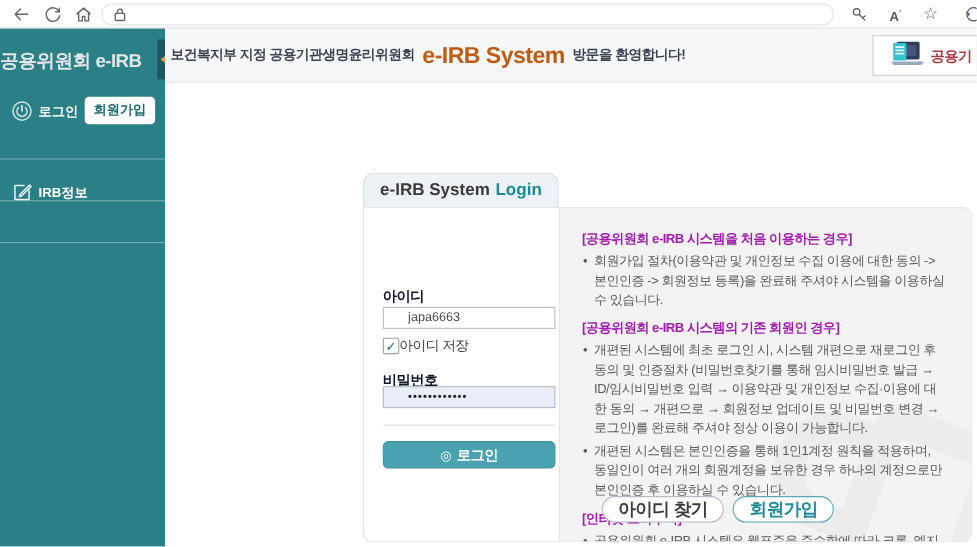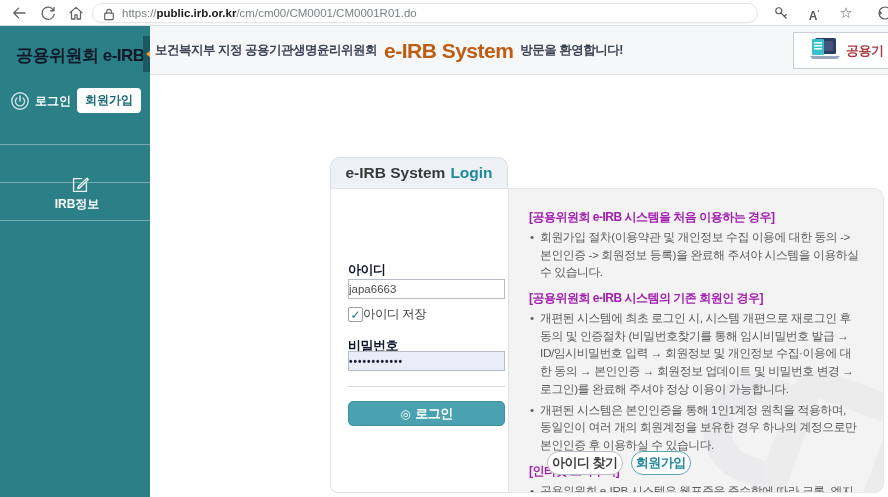--- a/index.html
+++ b/index.html
@@ -22,30 +22,30 @@
   .right-ic { position:absolute; top:4px; width:18px; height:18px; color:#55595f; text-align:center; }
   .right-ic svg { width:100%; height:100%; stroke:#55595f; fill:none; stroke-width:1.5; stroke-linecap:round; }
   .star-glyph { font-size:15px; line-height:18px; color:#55595f; }
   .readaloud { font-size:12px; font-weight:bold; line-height:18px; color:#55595f; }
   .readaloud sup { font-size:7px; }
   .edge-partial { position:absolute; left:876px; top:4px; width:18px; height:18px; }
   .edge-partial svg { width:100%; height:100%; stroke:#55595f; fill:none; stroke-width:1.5; }
 
   
   .sidebar { position:absolute; left:0; top:26px; width:150px; height:471px; background:#2b7f87; }
-  .sb-title { position:absolute; left:16px; top:18px; width:130px; color:#0f172a; font-size:17px;
+  .sb-title { position:absolute; left:0; top:18px; width:130px; color:#e5e5e5; font-size:17px;
               font-weight:bold; letter-spacing:-0.5px; white-space:nowrap; }
   .sb-collapse { position:absolute; left:143px; top:10px; width:10px; height:36px; background:#195a62;
                  border-radius:0 4px 4px 0; display:flex; align-items:center; justify-content:center; }
   .sb-collapse .tri { width:0; height:0; border-top:4px solid transparent; border-bottom:4px solid transparent;
                       border-right:5px solid #f39c3d; }
   .sb-row { position:absolute; left:0; width:150px; display:flex; align-items:center; }
   .sb-row-login { top:58px; height:34px; }
   .sb-row2 { top:92px; height:38px; }
-  .sb-row3 { top:148px; height:38px;flex-direction:column; }
+  .sb-row3 { top:130px; height:38px; }
   .sb-div { position:absolute; left:0; width:150px; height:1px; background:rgba(255,255,255,.35); }
   .sb-ic { width:22px; height:22px; margin-left:9px; flex:0 0 auto; }
   .sb-ic svg { width:100%; height:100%; stroke:#eaf4f4; fill:none; stroke-width:1.5; stroke-linecap:round; stroke-linejoin:round; }
   .sb-label { color:#fff; font-size:12px; font-weight:bold; margin-left:4px; white-space:nowrap; }
   .sb-label-long { font-size:11.3px; letter-spacing:-0.6px; }
   .sb-signup { position:absolute; left:77px; top:4px; width:64px; height:25px; background:#fff;
                border:none; border-radius:4px; color:#186a74; font-size:12px; font-weight:bold;
                font-family:inherit; display:flex; align-items:center; justify-content:center; cursor:pointer; }
 
   
@@ -68,21 +68,21 @@
   .card-white { position:absolute; left:330px; top:188px; width:178px; height:305px; background:#fff;
                 border:1px solid #e3e3e3; border-right:none; border-radius:0 0 0 8px; }
   .card-gray { position:absolute; left:508px; top:188px; width:376px; height:305px; background:#f3f3f4;
                border:1px solid #e7e7e8; border-left:1px solid #e0e0e0; border-radius:0 10px 10px 0; overflow:hidden; }
 
   
   .f-label { position:absolute; left:17px; font-size:13px; font-weight:bold; color:#0f172a; letter-spacing:-0.5px; }
   .f-label-id { top:72px; }
   .f-label-pw { top:148px; }
   .f-input { position:absolute; left:17px; width:157px; height:20px; border:1px solid #b7bdc5;
-             font-size:11.5px; color:#4a4a4a; padding:0 0; font-family:inherit; }
+             font-size:11.5px; color:#4a4a4a; padding:0 22px; font-family:inherit; }
   .f-input-id { top:90px; background:#fff; }
   .f-input-pw { top:162px; background:#e9edf8; color:#1c1c2e; letter-spacing:1px; font-size:10px; font-weight:bold; }
   .chk-row { position:absolute; left:17px; top:117px; display:flex; align-items:center; cursor:pointer; }
   .chk-box { width:15px; height:15px; background:#fff; border:1px solid #9aa0a8; border-radius:2px;
              display:flex; align-items:center; justify-content:center; }
   .chk-box::after { content:"✓"; font-size:12px; font-weight:bold; color:#1d6e8c; line-height:1; }
   .chk-label { font-size:12.5px; color:#3f3f3f; letter-spacing:-0.5px; white-space:nowrap; }
   .form-div { position:absolute; left:17px; top:197px; width:157px; height:1px; background:#dcdcdc; }
   .login-btn { position:absolute; left:17px; top:212px; width:157px; height:25px; background:#4aa2b1;
                border:1px solid #3e93a2; border-radius:5px; color:#fff; font-size:13px; font-weight:bold;
@@ -91,22 +91,22 @@
   .login-btn .glyph { font-size:12px; margin-right:5px; font-weight:normal; }
 
   
   .info-body { position:absolute; left:20px; top:20px; width:330px; }
   .info-h { font-size:12px; font-weight:bold; color:#a21caf; letter-spacing:-0.5px; margin-top:8px; margin-bottom:3px; }
   .info-h:first-child { margin-top:0; }
   .bullet { position:relative; font-size:11.8px; color:#5a5a5a; line-height:1.5; letter-spacing:-0.4px;
             padding-left:11px; margin-bottom:3px; }
   .bullet::before { content:"•"; position:absolute; left:1px; color:#5a5a5a; }
   .find-row { position:absolute; left:38px; bottom:17px; display:flex; gap:8px; }
-  .find-btn { height:24px; padding:0 4px; background:#fff; border:1px solid #b6bcc4; border-radius:12px;
-              font-size:13px; font-weight:bold; color:#3c3c3c; font-family:inherit; cursor:pointer;
+  .find-btn { height:24px; padding:0 14px; background:#fff; border:1px solid #b6bcc4; border-radius:12px;
+              font-size:16px; font-weight:bold; color:#3c3c3c; font-family:inherit; cursor:pointer;
               letter-spacing:-0.5px; white-space:nowrap; }
   .find-btn-accent { border:1.5px solid #58a7b3; color:#1f8a99; }
   .watermark { position:absolute; right:-28px; bottom:-62px; width:215px; height:215px; opacity:.55;
                transform:rotate(-70deg); }
   .watermark svg { width:100%; height:100%; stroke:#e6e6e8; fill:none; stroke-width:26; }
 </style>
 </head>
 <body>
 
 <div class="root">
@@ -129,21 +129,20 @@
         </svg>
     </span>
 
     <div class="url-pill">
       <span class="lock-ic">
         <svg viewBox="0 0 14 15">
             <rect x="2" y="6" width="10" height="7.5" rx="1"></rect>
             <path d="M4.3 6 V4.2 a2.7 2.7 0 0 1 5.4 0 V6"></path>
           </svg>
       </span>
-      <span class="url-text"><span>https://</span><span class="domain">public.irb.or.kr</span><span>/cm/cm00/CM0001/CM0001R01.do</span></span>
     </div>
 
     <span class="right-ic" style="left:772px">
       <svg viewBox="0 0 24 24">
           <circle cx="9" cy="9" r="4"></circle>
           <path d="M12 12 L19 19 M16.5 16.5 L19 14"></path>
         </svg>
     </span>
     <span class="right-ic readaloud" style="left:805px">A<sup>ʼ</sup></span>
     <span class="right-ic star-glyph" style="left:837px">☆</span>
@@ -234,21 +233,21 @@
     <span class="watermark">
       <svg viewBox="0 0 200 200">
           <rect x="40" y="85" width="120" height="95" rx="14"></rect>
           <path d="M62 85 V55 a38 38 0 0 1 76 0 V85"></path>
         </svg>
     </span>
     <div class="info-body">
       <div class="info-h">[공용위원회 e-IRB 시스템을 처음 이용하는 경우]</div>
       <div class="bullet">회원가입 절차(이용약관 및 개인정보 수집 이용에 대한 동의 -&gt; 본인인증 -&gt; 회원정보 등록)을 완료해 주셔야 시스템을 이용하실 수 있습니다.</div>
       <div class="info-h">[공용위원회 e-IRB 시스템의 기존 회원인 경우]</div>
-      <div class="bullet">개편된 시스템에 최초 로그인 시, 시스템 개편으로 재로그인 후 동의 및 인증절차 (비밀번호찾기를 통해 임시비밀번호 발급 → ID/임시비밀번호 입력 → 회원정보 및 개인정보 수집·이용에 대한 동의 → 본인인증 → 회원정보 업데이트 및 비밀번호 변경 → 로그인)를 완료해 주셔야 정상 이용이 가능합니다.</div>
+      <div class="bullet">개편된 시스템에 최초 로그인 시, 시스템 개편으로 재로그인 후 동의 및 인증절차 (비밀번호찾기를 통해 임시비밀번호 발급 → ID/임시비밀번호 입력 → 이용약관 및 개인정보 수집·이용에 대한 동의 → 개편으로 → 회원정보 업데이트 및 비밀번호 변경 → 로그인)를 완료해 주셔야 정상 이용이 가능합니다.</div>
       <div class="bullet">개편된 시스템은 본인인증을 통해 1인1계정 원칙을 적용하며, 동일인이 여러 개의 회원계정을 보유한 경우 하나의 계정으로만 본인인증 후 이용하실 수 있습니다.</div>
       <div class="info-h">[인터넷 브라우저]</div>
       <div class="bullet">공용위원회 e-IRB 시스템은 웹표준을 준수함에 따라 크롬, 엣지, 파이어폭스, 사파리의 인터넷 브라우저 이용을 권장하고, 인터넷 익스플로러는 보안이 취약하며 호환성 이슈로 이용을 권장하지 않습니다.</div>
     </div>
     <div class="find-row">
       <button class="find-btn">아이디 찾기</button>
       <button class="find-btn find-btn-accent">회원가입</button>
     </div>
   </div>
 

